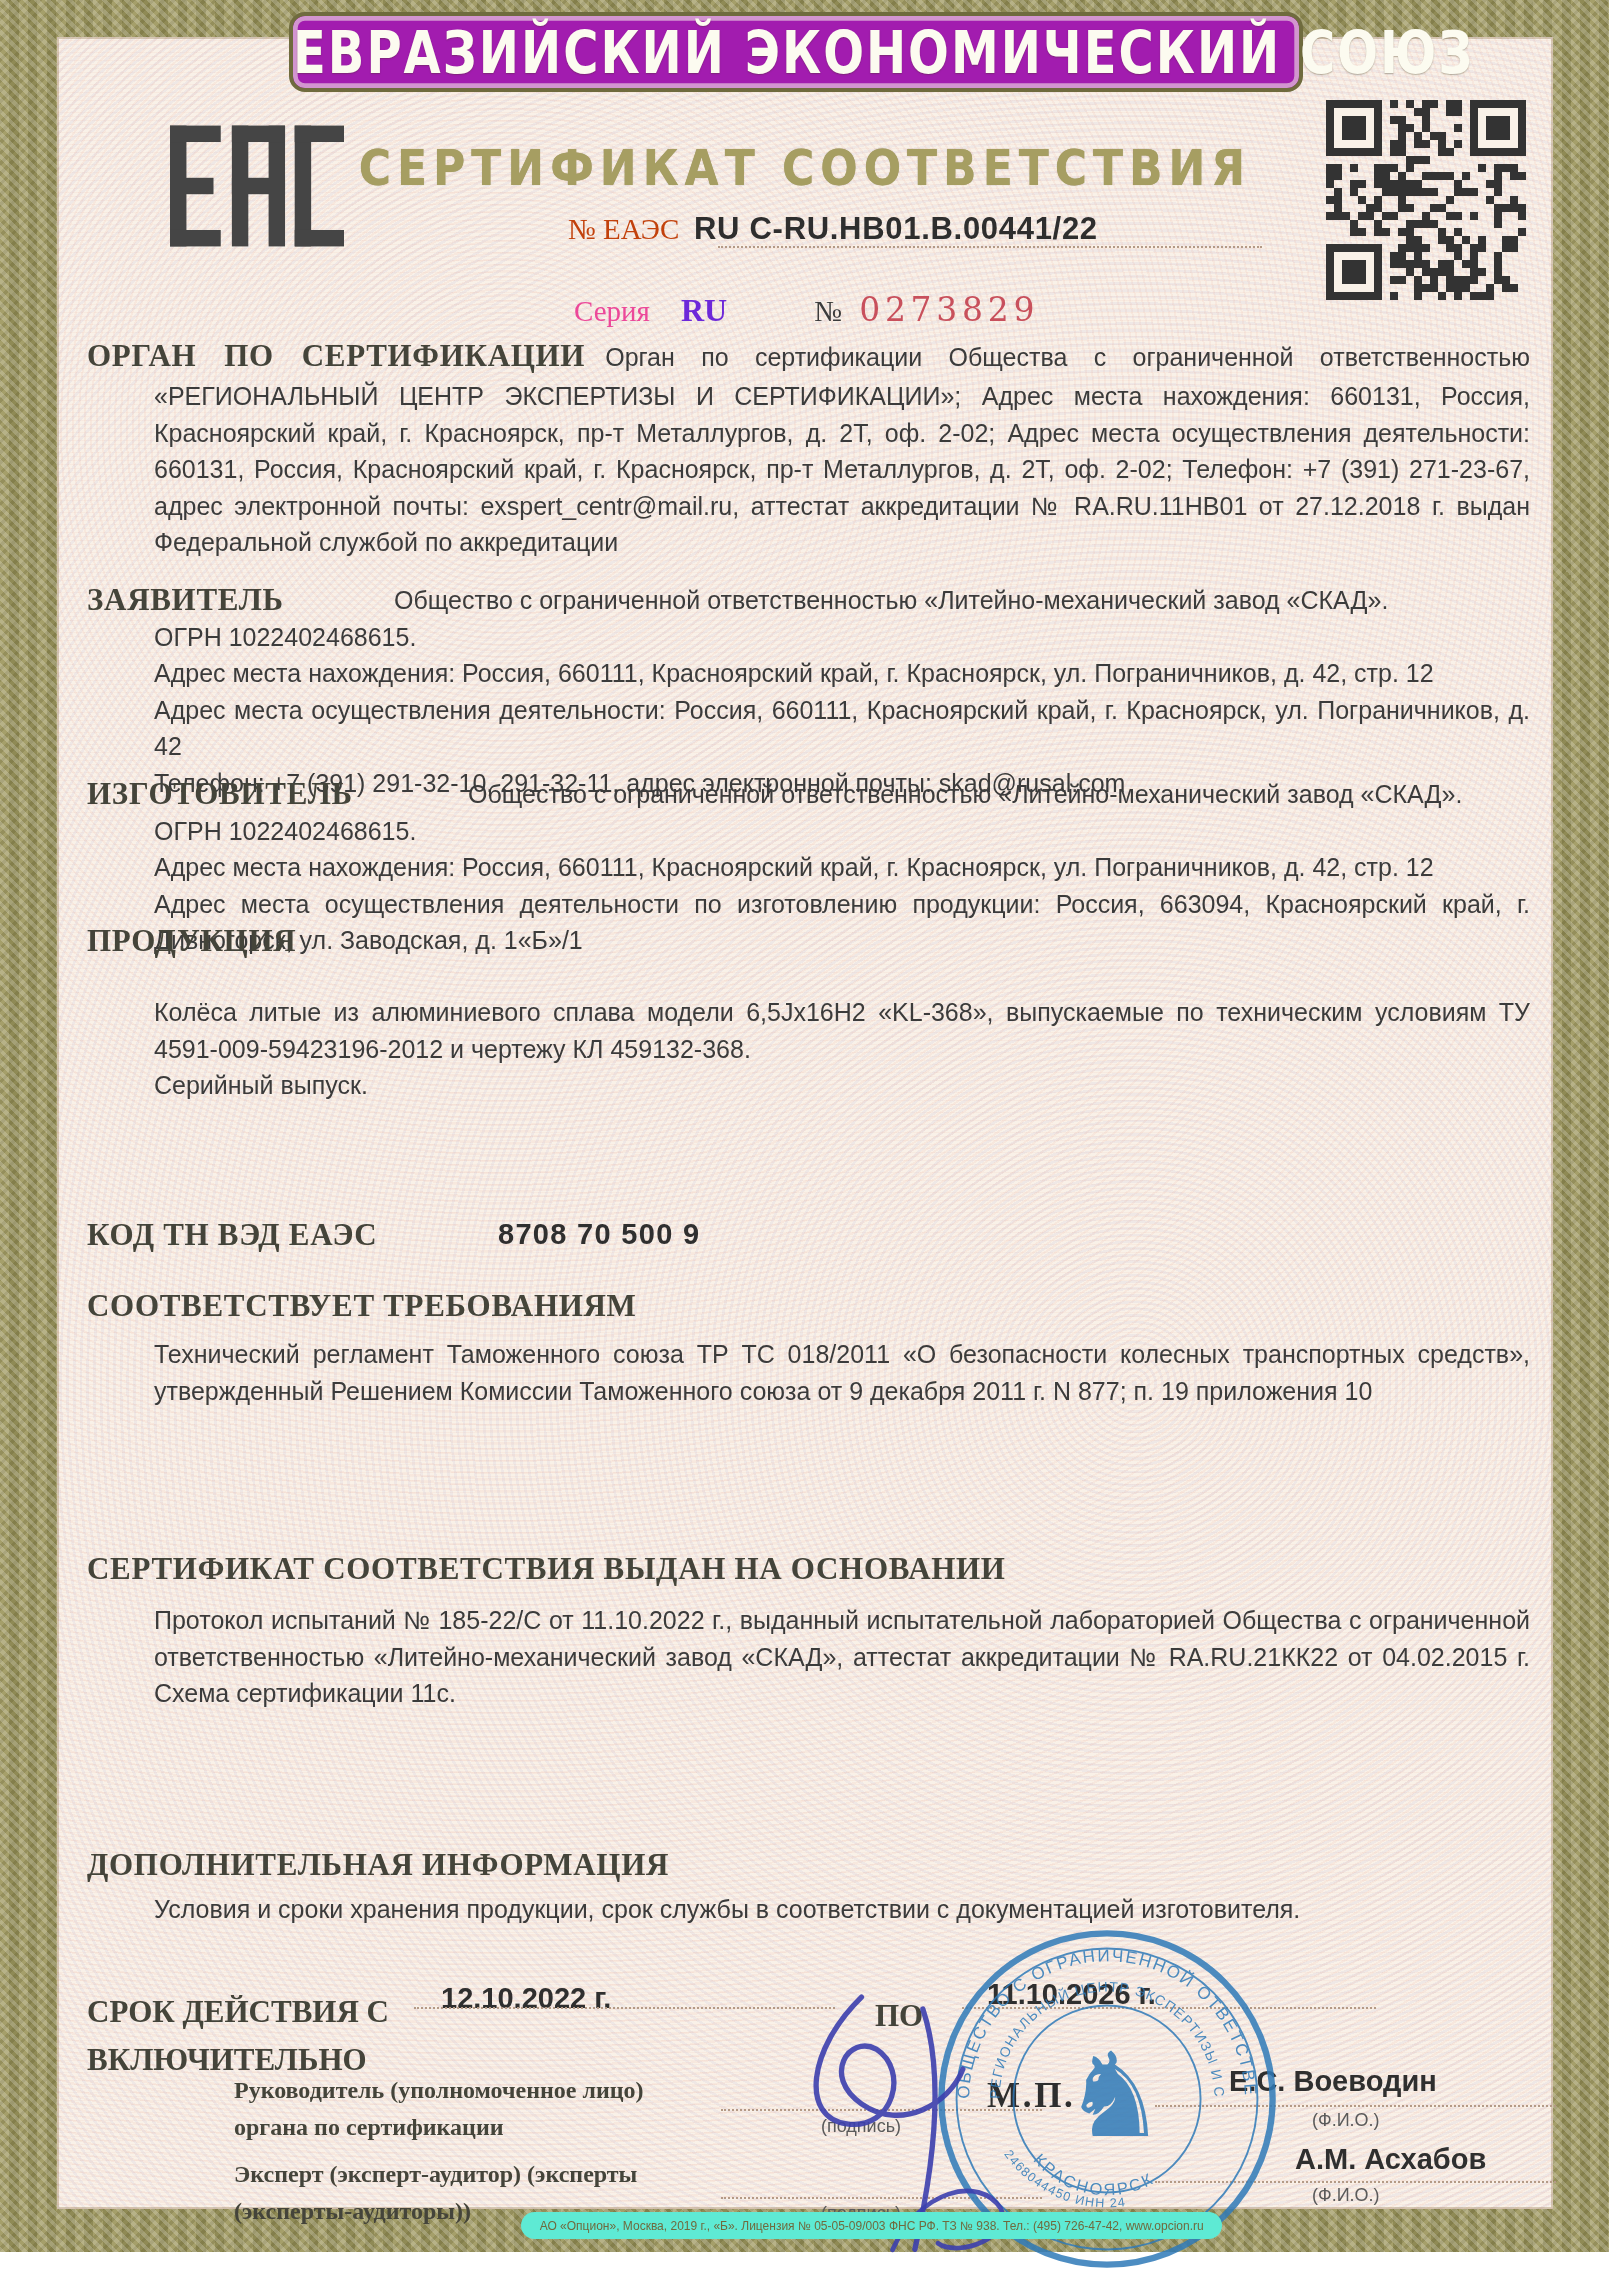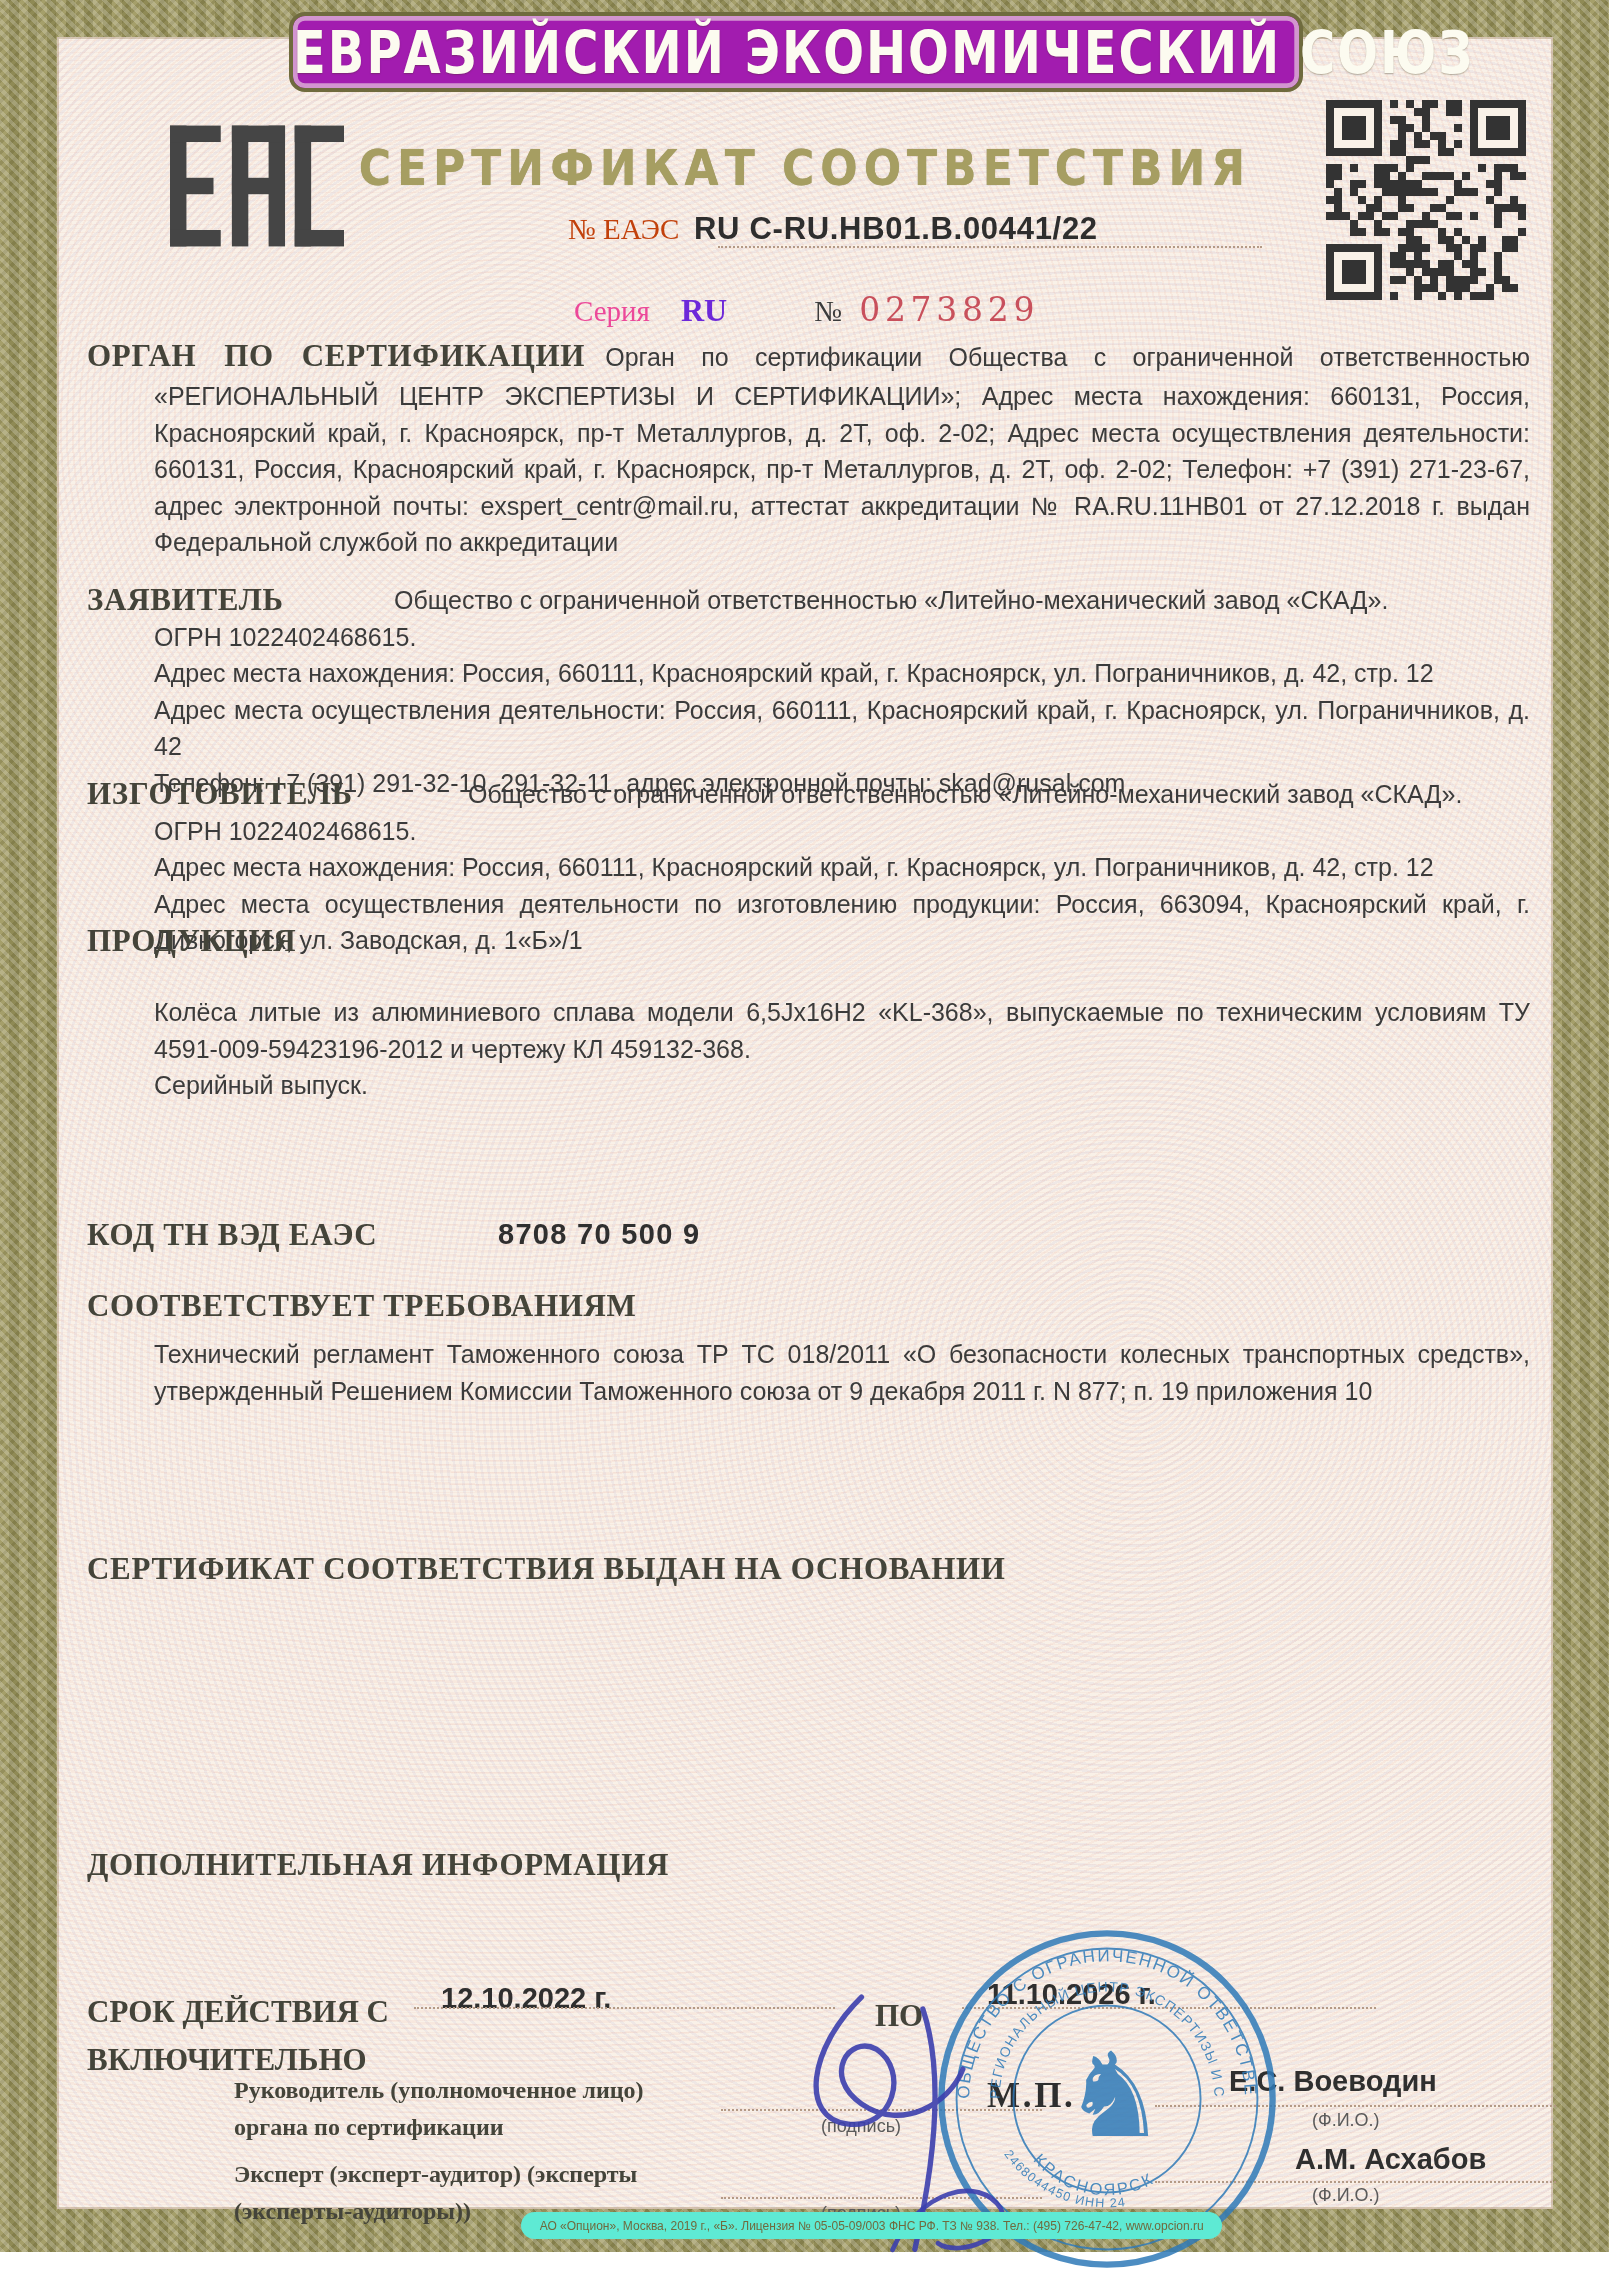--- a/index.html
+++ b/index.html
@@ -354,24 +354,26 @@
     <span class="code-value" style="position:absolute;left:498px;top:1.3px;">8708 70 500 9</span>
   </div>
 
   <div class="sec" style="top:1288px;position:absolute;">
     <span class="sec-label abs-label">СООТВЕТСТВУЕТ ТРЕБОВАНИЯМ</span>
     <div class="para" style="margin-top:48px;">Технический регламент Таможенного союза ТР ТС 018/2011 «О безопасности колесных транспортных средств», утвержденный Решением Комиссии Таможенного союза от 9 декабря 2011 г. N 877; п. 19 приложения 10</div>
   </div>
 
   <div class="sec" style="top:1551px;position:absolute;">
     <span class="sec-label abs-label">СЕРТИФИКАТ СООТВЕТСТВИЯ  ВЫДАН НА ОСНОВАНИИ</span>
+    <div class="para" style="margin-top:51px;">Протокол испытаний № 185-22/С от 11.10.2022 г., выданный испытательной лабораторией Общества с ограниченной ответственностью «Литейно-механический завод «СКАД», аттестат аккредитации № RA.RU.21КК22 от 04.02.2015 г. Схема сертификации 11с.</div>
   </div>
 
   <div class="sec" style="top:1847px;position:absolute;">
     <span class="sec-label abs-label">ДОПОЛНИТЕЛЬНАЯ ИНФОРМАЦИЯ</span>
+    <div class="para" style="margin-top:44px;">Условия и сроки хранения продукции, срок службы в соответствии с документацией изготовителя.</div>
   </div>
 
   <div>
     <span class="val-label" style="position:absolute;left:87px;top:1994px;">СРОК ДЕЙСТВИЯ С</span>
     <span class="date" style="position:absolute;left:441px;top:1982px;">12.10.2022 г.</span>
     <div class="microline" style="left:414px;top:2007px;width:421px;"></div>
     <span class="val-label" style="position:absolute;left:875px;top:1998px;">ПО</span>
     <span class="date" style="position:absolute;left:987px;top:1978px;">11.10.2026 г.</span>
     <div class="microline" style="left:962px;top:2007px;width:414px;"></div>
     <span class="val-label" style="position:absolute;left:87px;top:2042px;">ВКЛЮЧИТЕЛЬНО</span>

